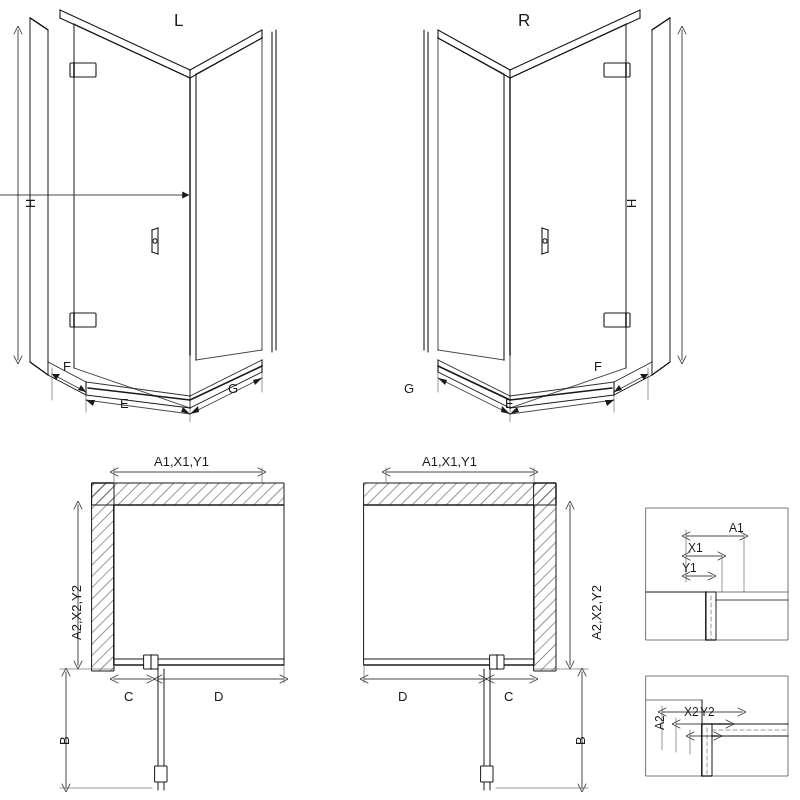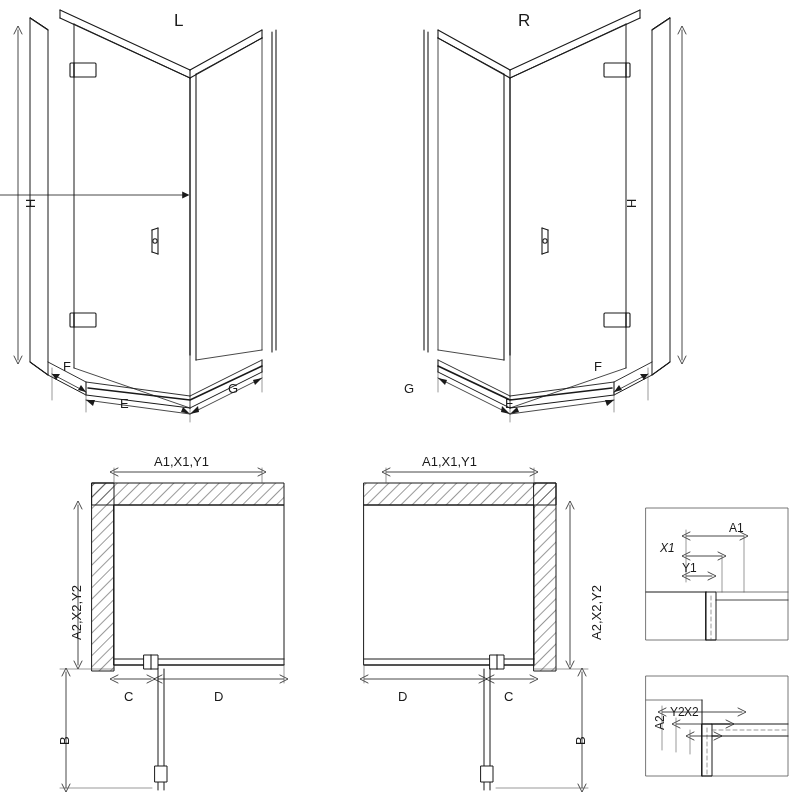--- a/index.html
+++ b/index.html
@@ -367,20 +367,20 @@
   <div class="lbl lbl-mid" style="left:124px; top:690px;">C</div>
   <div class="lbl lbl-mid" style="left:214px; top:690px;">D</div>
 
   <div class="lbl lbl-mid" style="left:422px; top:455px;">A1,X1,Y1</div>
   <div class="lbl lbl-mid rot" style="left:590px; top:640px;">A2,X2,Y2</div>
   <div class="lbl lbl-mid rot" style="left:574px; top:745px;">B</div>
   <div class="lbl lbl-mid" style="left:398px; top:690px;">D</div>
   <div class="lbl lbl-mid" style="left:504px; top:690px;">C</div>
 
   <div class="lbl lbl-sm" style="left:697px; top:522px;margin-left:32px;">A1</div>
-  <div class="lbl lbl-sm" style="left:660px; top:542px;font-style:italic;">X1</div>
+  <div class="lbl lbl-sm" style="left:688px; top:542px;">X1</div>
   <div class="lbl lbl-sm" style="left:682px; top:562px;text-align:center;">Y1</div>
 
   <div class="lbl lbl-sm rot" style="left:654px; top:730px;">A2</div>
   <div class="lbl lbl-sm" style="left:684px; top:706px;">X2</div>
-  <div class="lbl lbl-sm" style="left:670px; top:706px;">Y2</div>
+  <div class="lbl lbl-sm" style="left:700px; top:706px;">Y2</div>
 
 </div>
 
 </body></html>

